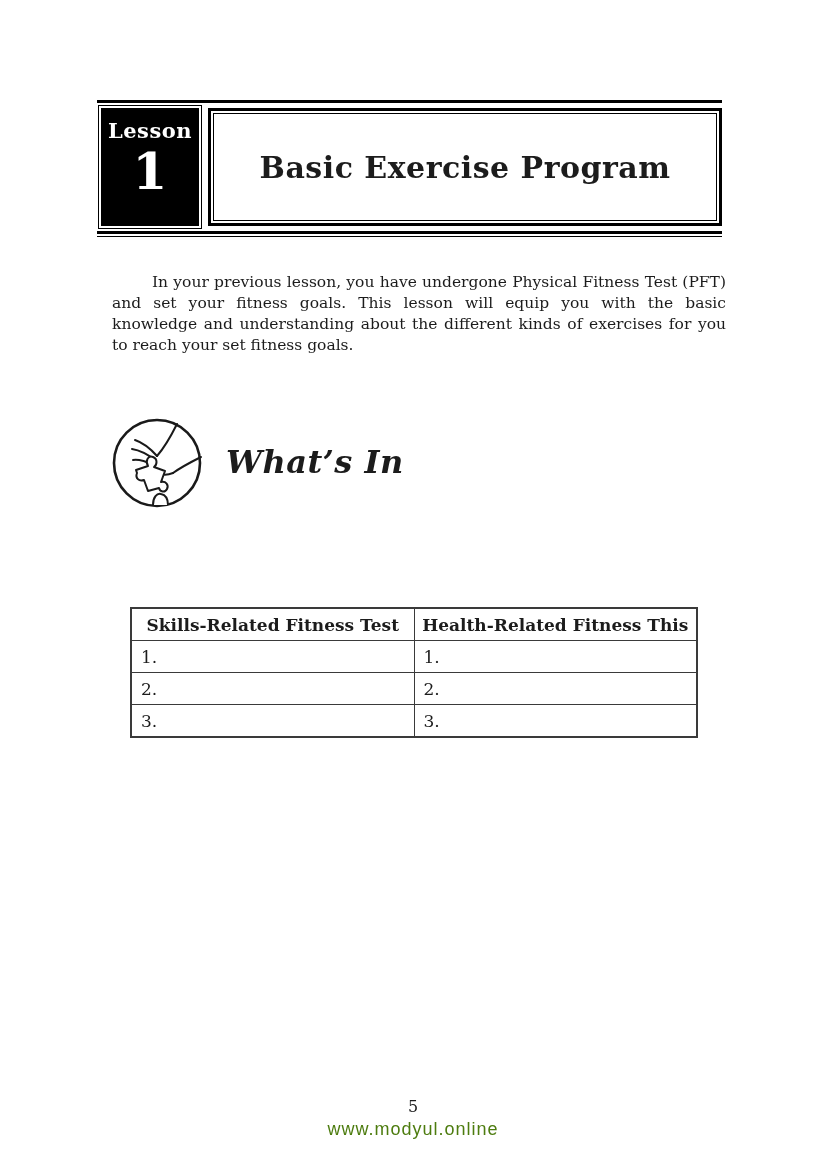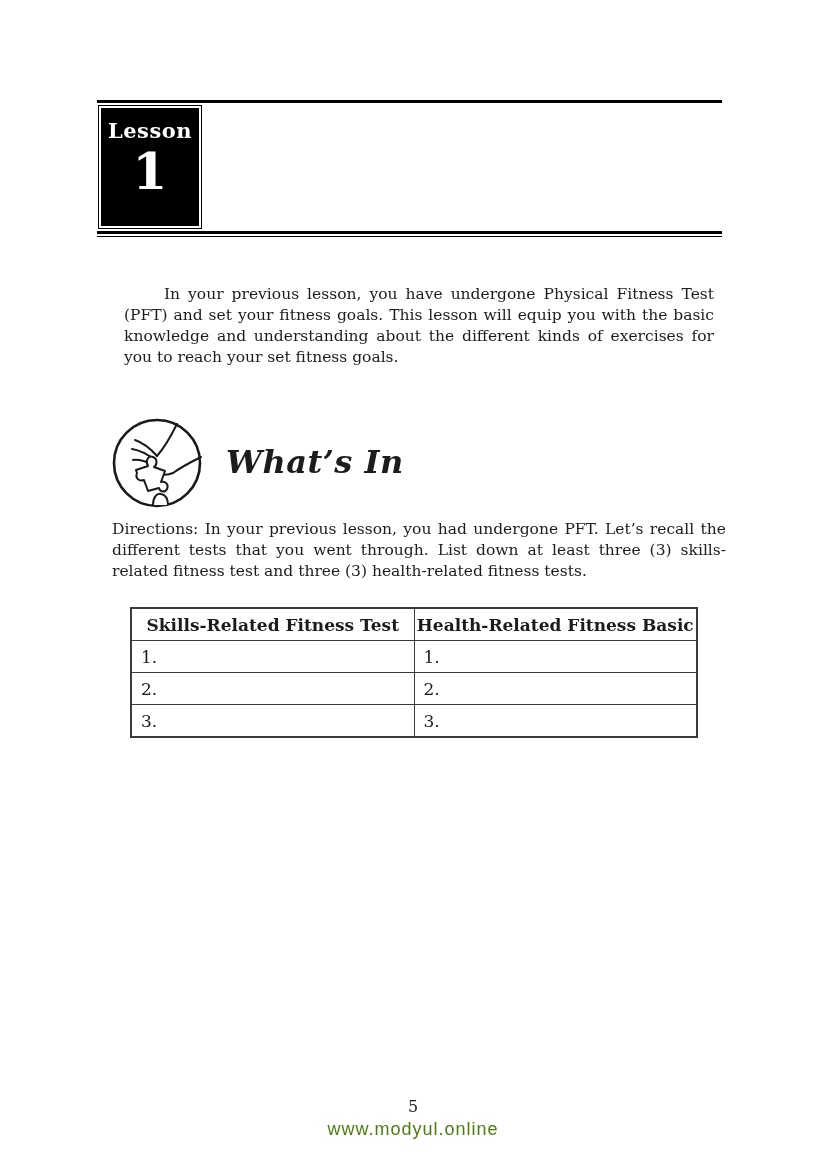--- a/index.html
+++ b/index.html
@@ -38,21 +38,21 @@
     box-sizing: border-box;
   }
   .lesson-title { font-size: 30px; font-weight: bold; letter-spacing: 0.5px; }
   .header-bottom-line { margin-top: 5px; border-top: 3px solid #000; border-bottom: 1px solid #000; height: 2px; }
 
   
   .intro {
     position: absolute; left: 112px; top: 272px; width: 614px;
     font-size: 15.5px; line-height: 21px; text-align: justify;
   }
-  .intro p { margin: 12px; text-indent: 40px; }
+  .intro p { margin: 0; text-indent: 40px; }
 
   
   .whats-in-icon { position: absolute; left: 111px; top: 417px; width: 92px; height: 92px; }
   .whats-in-heading {
     position: absolute; left: 226px; top: 443px;
     font-size: 32px; font-weight: bold; font-style: italic; letter-spacing: 0.5px;
   }
   .directions {
     position: absolute; left: 112px; top: 519px; width: 614px;
     font-size: 15.5px; line-height: 21px; text-align: justify;
@@ -82,20 +82,23 @@
 
 <div class="page">
 
   <div class="header">
     <div class="header-top-line"></div>
     <div class="header-row">
       <div class="lesson-box">
         <div class="lesson-label">Lesson</div>
         <div class="lesson-number">1</div>
       </div>
+      <div class="title-box">
+        <div class="lesson-title">Basic Exercise Program</div>
+      </div>
     </div>
     <div class="header-bottom-line"></div>
   </div>
 
   <div class="intro">
     <p>In your previous lesson, you have undergone Physical Fitness Test (PFT) and set your fitness goals. This lesson will equip you with the basic knowledge and understanding about the different kinds of exercises for you to reach your set fitness goals.</p>
   </div>
 
   <svg class="whats-in-icon" viewBox="0 0 92 92">
     <circle cx="46" cy="46" r="43" fill="none" stroke="#1a1a1a" stroke-width="2.6"></circle>
@@ -112,29 +115,26 @@
       <path d="M62,56 C57,58 51,58 47,56"></path>
     </g>
 
     <path d="M25,53 L37,49 C34,44 37,38 42,40 C47,42 46,48 43,50 L54,54 L50,65 C55,64 58,68 56,72 C54,76 49,75 48,71 L37,74 L33,63 C28,65 24,61 26,56 Z" fill="#ffffff" stroke="#1a1a1a" stroke-width="2" stroke-linejoin="round"></path>
 
     <path d="M42,88 C42,80 46,76 50,77 C55,78 57,82 57,88" fill="#ffffff" stroke="#1a1a1a" stroke-width="2"></path>
   </svg>
 
   <div class="whats-in-heading">What’s In</div>
 
-  <div class="directions">
-    <p>Directions: In your previous lesson, you had undergone PFT. Let’s recall the different tests that you went through. List down at least three (3) skills-related fitness test and three (3) health-related fitness tests.</p>
-  </div>
 
   <table class="recall-table">
     <thead>
       <tr>
         <th>Skills-Related Fitness Test</th>
-        <th>Health-Related Fitness Basic</th>
+        <th>Health-Related Fitness This</th>
       </tr>
     </thead>
     <tbody>
       <tr>
         <td>1.</td>
         <td>1.</td>
       </tr>
       <tr>
         <td>2.</td>
         <td>2.</td>

